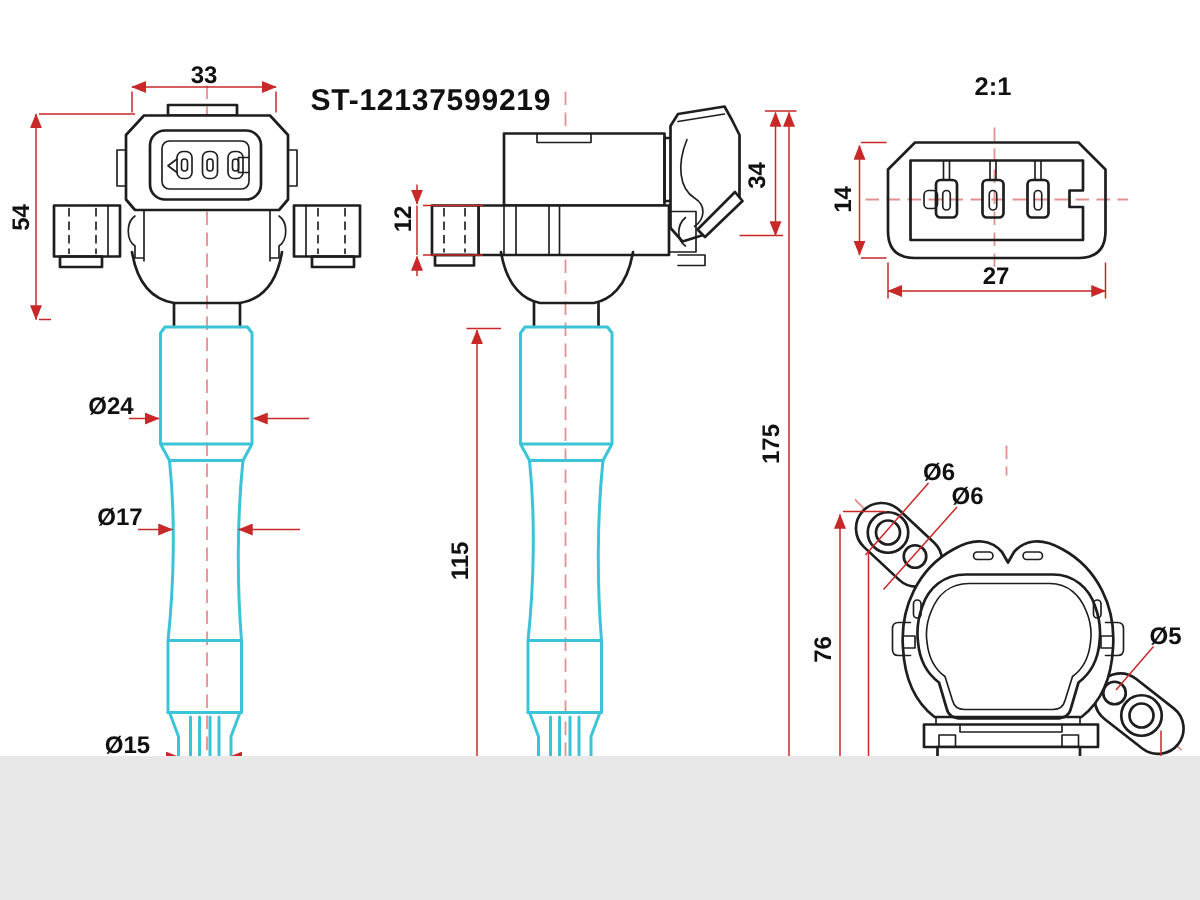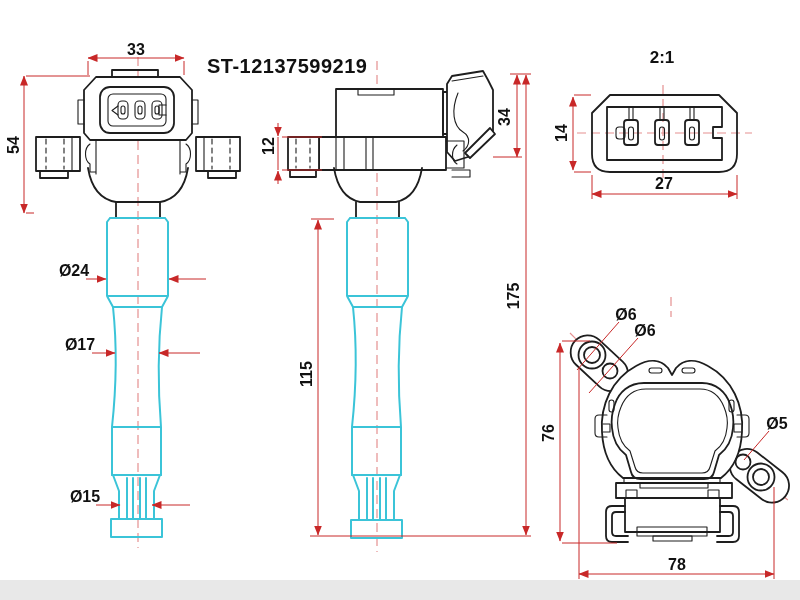--- a/index.html
+++ b/index.html
@@ -3,21 +3,21 @@
 <meta charset="utf-8">
 <style>
   :root{
     --outline:#1e1e1e;
     --boot:#3bc4d8;
     --dimension:#c82828;
     --centerline:#e59090;
     --background:#ffffff;
   }
   html,body{margin:0;padding:0;background:#e8e8e8;}
-  .stage{width:800px;height:580px;background:var(--background);position:relative;overflow:hidden;}
+  .stage{width:800px;height:504px;background:var(--background);position:relative;overflow:hidden;}
   svg{display:block;}
   .ol{stroke:var(--outline);fill:none;stroke-width:1.8;stroke-linejoin:round;stroke-linecap:round;}
   .ol-thin{stroke-width:1.1;}
   .ol-fill{stroke:var(--outline);fill:#fff;stroke-width:1.8;stroke-linejoin:round;}
   .cy{stroke:var(--boot);fill:none;stroke-width:2;stroke-linejoin:round;stroke-linecap:round;}
   .dim{stroke:var(--dimension);fill:none;stroke-width:1;}
   .cl{stroke:var(--centerline);fill:none;stroke-width:1.2;stroke-dasharray:9 5;}
   .dash{stroke-dasharray:5 4;}
   text.lbl{font:bold 16px "Liberation Sans", sans-serif;fill:#111;}
   text.title{font:bold 20px "Liberation Sans", sans-serif;fill:#111;letter-spacing:0.5px;}

